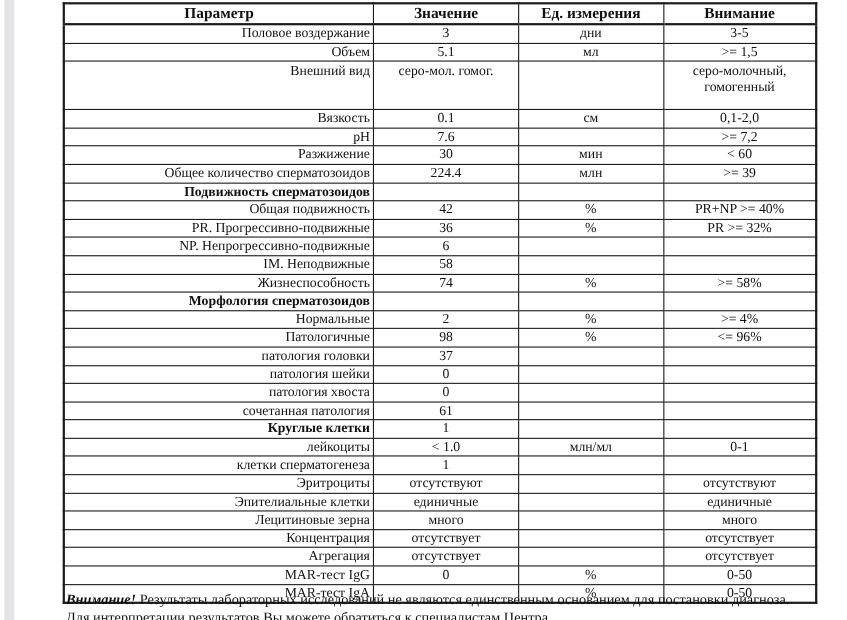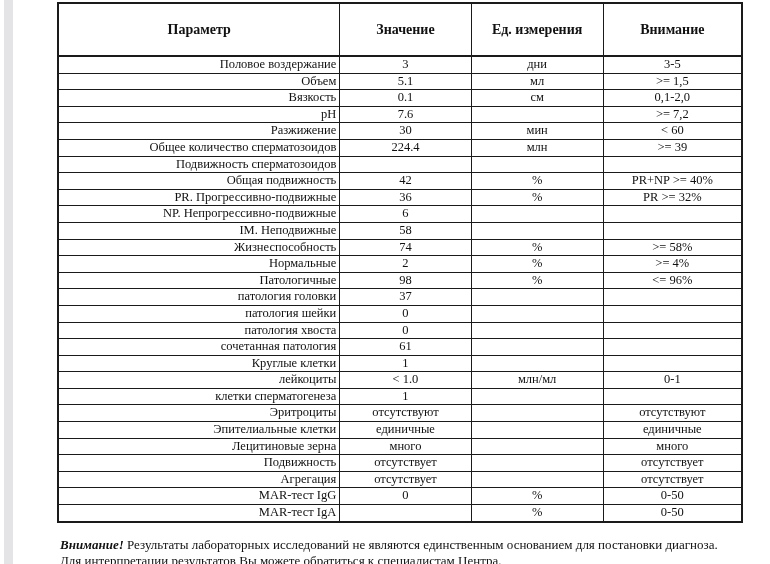--- a/index.html
+++ b/index.html
@@ -31,35 +31,35 @@
   col.c-value { width: 19.2%; }
   col.c-unit  { width: 19.3%; }
   col.c-norm  { width: 20.3%; }
   th {
     font-size: 14px;
     font-weight: bold;
     text-align: center;
     border: 1px solid #1a1a1a;
     border-bottom: 2px solid #1a1a1a;
     line-height: 17px;
-    padding: 17px 2px;
+    padding: 0 2px;
     margin-left: 32px;
   }
   td {
     font-size: 12.5px;
     line-height: 15.6px;
     border: 1px solid #1a1a1a;
     padding: 0 3px;
     white-space: nowrap;
     overflow: hidden;
     vertical-align: top;
   }
   td.param { text-align: right; }
   td.value, td.unit, td.norm { text-align: center; }
-  tr.section td.param { font-weight: normal; }
+  tr.section td.param { font-weight: bold; }
   tr.indent td.param { padding-left: 17px; }
   tr.tall td { height: 44px; white-space: normal; line-height: 15px; padding-top: 1px; }
   .notes {
     position: absolute;
     left: 60px; top: 537px;
     width: 700px;
     font-size: 13px;
     line-height: 15.5px;
   }
   .warning-label { font-weight: bold; font-style: italic; text-align: right; }
@@ -91,20 +91,26 @@
           <td class="value">3</td>
           <td class="unit">дни</td>
           <td class="norm">3-5</td>
         </tr>
         <tr>
           <td class="param">Объем</td>
           <td class="value">5.1</td>
           <td class="unit">мл</td>
           <td class="norm">&gt;= 1,5</td>
         </tr>
+        <tr class="tall">
+          <td class="param">Внешний вид</td>
+          <td class="value">серо-мол. гомог.</td>
+          <td class="unit"></td>
+          <td class="norm">серо-молочный, гомогенный</td>
+        </tr>
         <tr>
           <td class="param">Вязкость</td>
           <td class="value">0.1</td>
           <td class="unit">см</td>
           <td class="norm">0,1-2,0</td>
         </tr>
         <tr>
           <td class="param">pH</td>
           <td class="value">7.6</td>
           <td class="unit"></td>
@@ -151,20 +157,26 @@
           <td class="value">58</td>
           <td class="unit"></td>
           <td class="norm"></td>
         </tr>
         <tr>
           <td class="param">Жизнеспособность</td>
           <td class="value">74</td>
           <td class="unit">%</td>
           <td class="norm">&gt;= 58%</td>
         </tr>
+        <tr class="section">
+          <td class="param">Морфология сперматозоидов</td>
+          <td class="value"></td>
+          <td class="unit"></td>
+          <td class="norm"></td>
+        </tr>
         <tr>
           <td class="param">Нормальные</td>
           <td class="value">2</td>
           <td class="unit">%</td>
           <td class="norm">&gt;= 4%</td>
         </tr>
         <tr>
           <td class="param">Патологичные</td>
           <td class="value">98</td>
           <td class="unit">%</td>
@@ -224,21 +236,21 @@
           <td class="unit"></td>
           <td class="norm">единичные</td>
         </tr>
         <tr>
           <td class="param">Лецитиновые зерна</td>
           <td class="value">много</td>
           <td class="unit"></td>
           <td class="norm">много</td>
         </tr>
         <tr>
-          <td class="param">Подвижность</td>
+          <td class="param">Концентрация</td>
           <td class="value">отсутствует</td>
           <td class="unit"></td>
           <td class="norm">отсутствует</td>
         </tr>
         <tr>
           <td class="param">Агрегация</td>
           <td class="value">отсутствует</td>
           <td class="unit"></td>
           <td class="norm">отсутствует</td>
         </tr>

